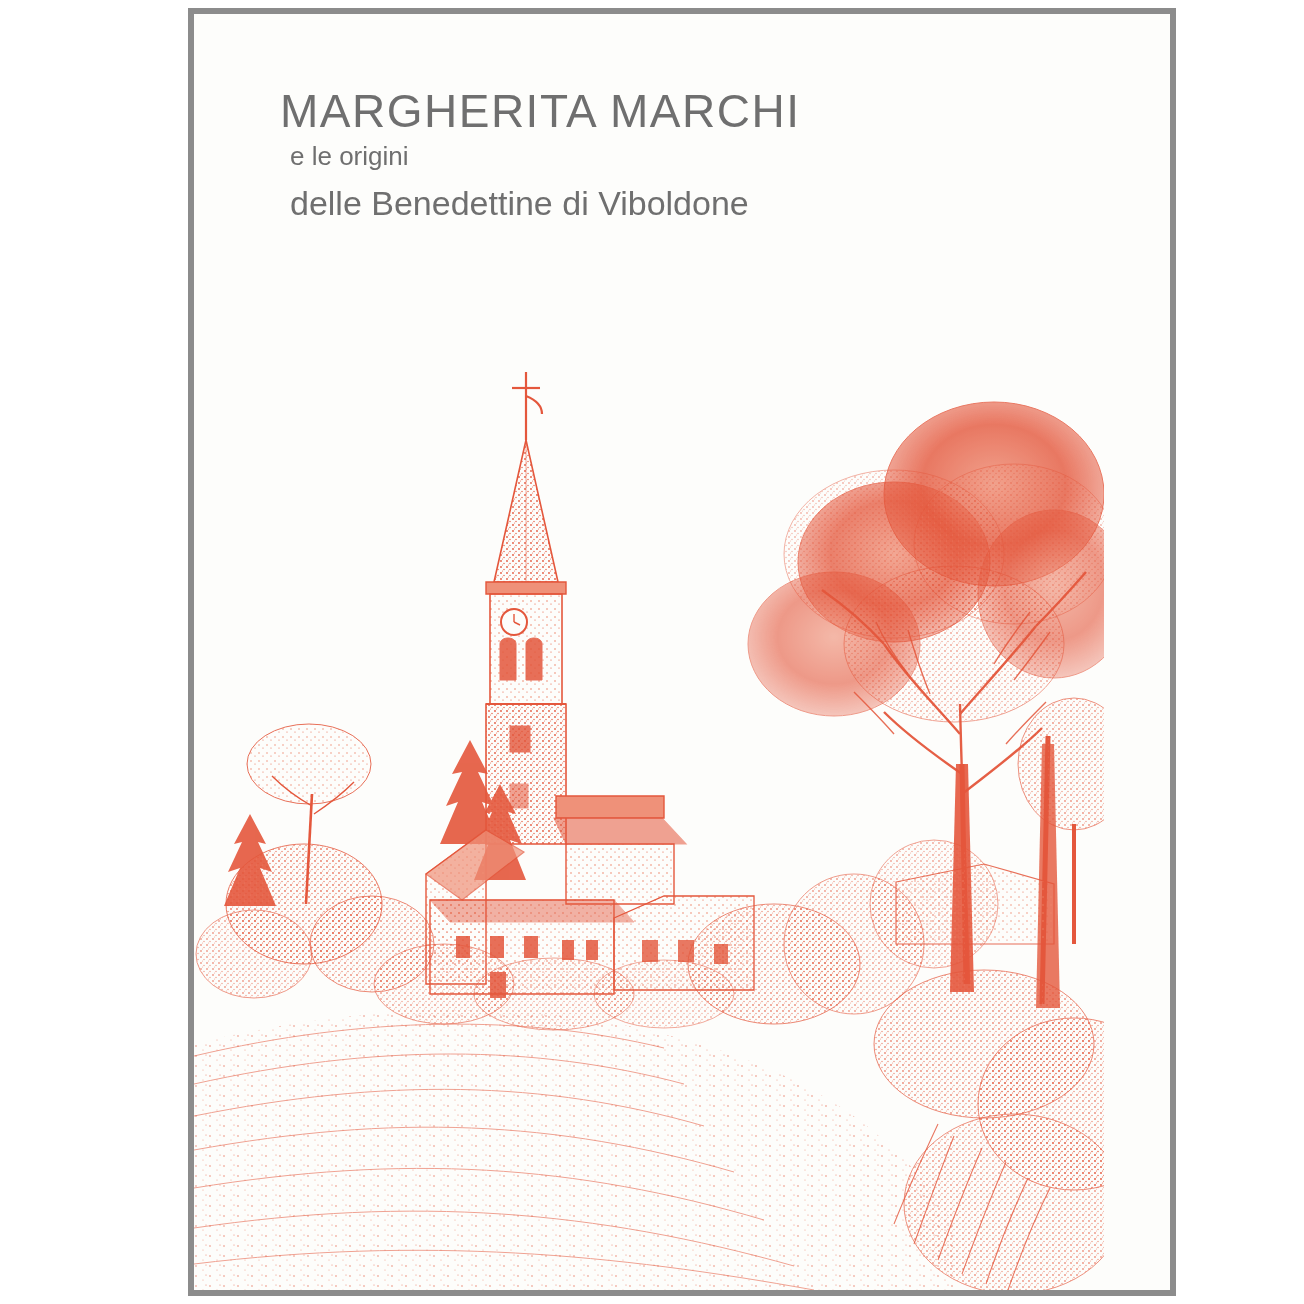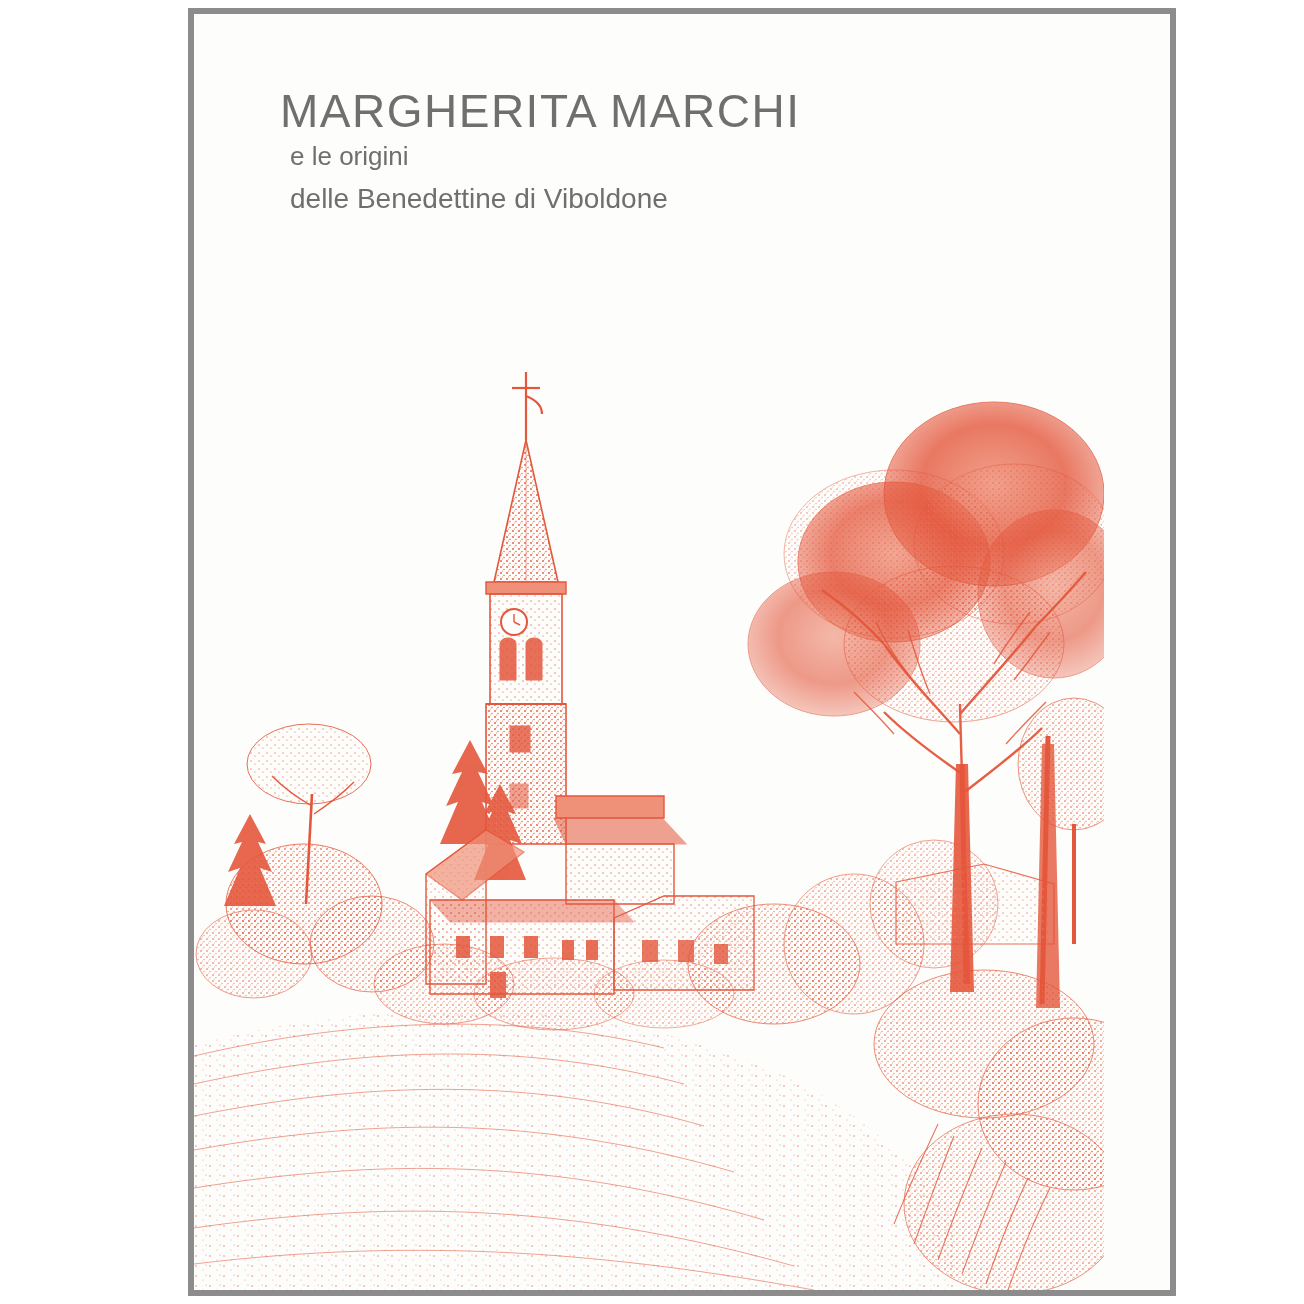--- a/index.html
+++ b/index.html
@@ -57,21 +57,21 @@
     margin: 0 0 4px 10px;
     line-height: 1.15;
   }
   .title-sub1 {
     font-size: 26px;
     color: #6f6f6f;
     margin: 0 0 8px 10px;
     line-height: 1.3;
   }
   .title-sub2 {
-    font-size: 28px;
+    font-size: 34px;
     color: #6f6f6f;
     margin: 0 0 0 10px;
     line-height: 1.3;
   }
   .illustration {
     position: absolute;
     left: 0;
     top: 330px;
     width: 910px;
     height: 946px;

